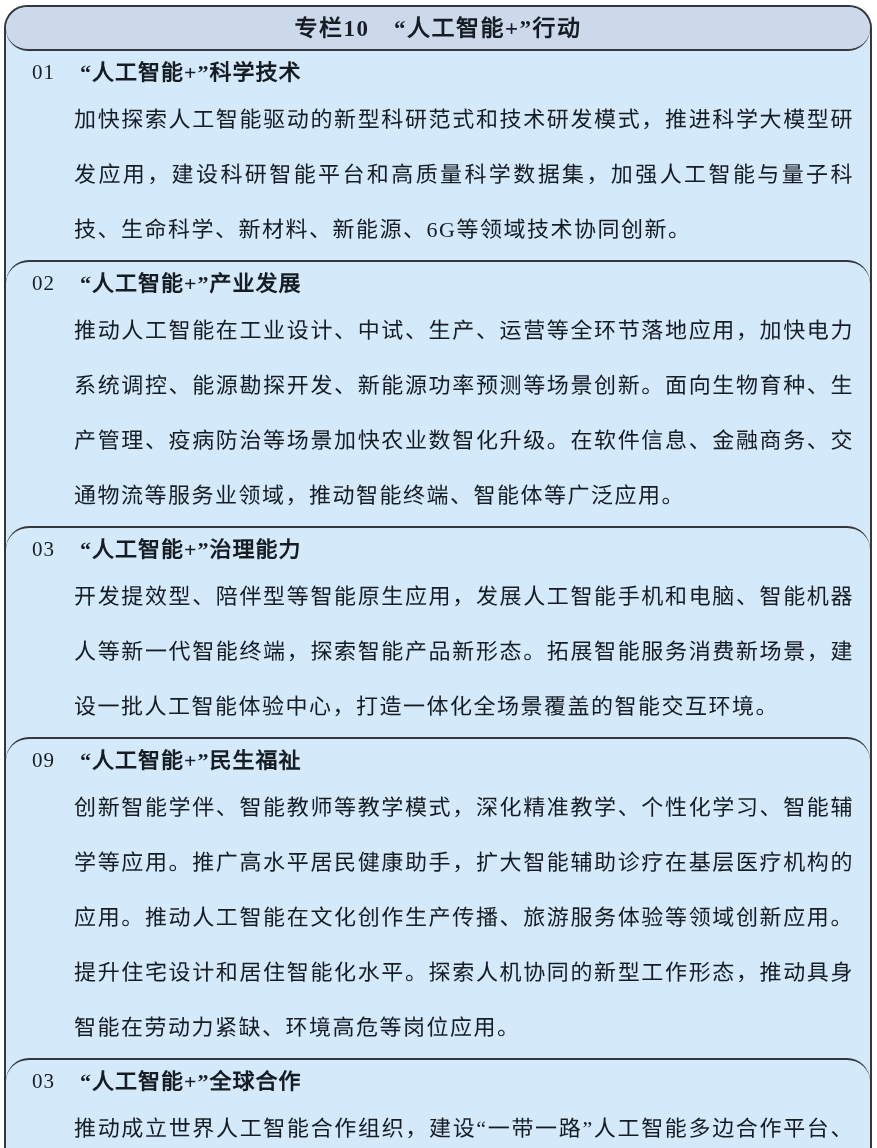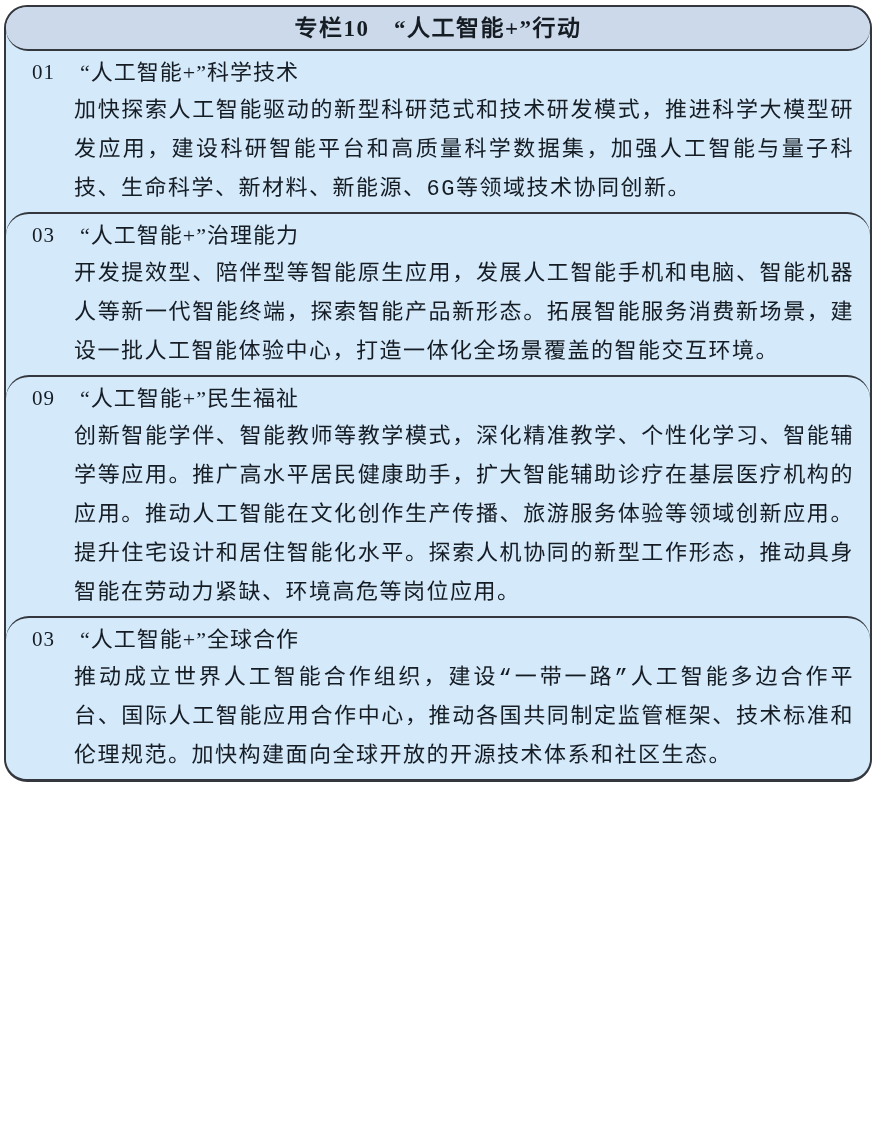--- a/index.html
+++ b/index.html
@@ -35,43 +35,48 @@
   }
   .section + .section{border-top:2px solid var(--border);}
   .title-line{
     line-height:39px;font-size:22px;white-space:nowrap;
   }
   .num{
     display:inline-block;margin-left:26px;width:48px;
     font-size:21px;letter-spacing:1px;vertical-align:bottom;
   }
   .sec-title{
-    font-weight:normal;letter-spacing:1px;
+    font-weight:bold;letter-spacing:1px;
   }
   .sec-body{
     margin:0 16px 0 68px;
-    font-size:22px;line-height:39px;
+    font-size:22px;line-height:55px;
     letter-spacing:1.5px;
     text-align:justify;
-    font-family:Liberation Mono, monospace;
   }
 </style>
 </head>
 <body>
 
 <div class="panel">
   <div class="panel-header">专栏10　“人工智能+”行动</div>
 
   <section class="section">
     <div class="title-line">
       <span class="num">01</span><span class="sec-title">“人工智能+”科学技术</span>
     </div>
     <p class="sec-body">加快探索人工智能驱动的新型科研范式和技术研发模式，推进科学大模型研发应用，建设科研智能平台和高质量科学数据集，加强人工智能与量子科技、生命科学、新材料、新能源、6G等领域技术协同创新。</p>
   </section>
 
+  <section class="section">
+    <div class="title-line">
+      <span class="num">02</span><span class="sec-title">“人工智能+”产业发展</span>
+    </div>
+    <p class="sec-body">推动人工智能在工业设计、中试、生产、运营等全环节落地应用，加快电力系统调控、能源勘探开发、新能源功率预测等场景创新。面向生物育种、生产管理、疫病防治等场景加快农业数智化升级。在软件信息、金融商务、交通物流等服务业领域，推动智能终端、智能体等广泛应用。</p>
+  </section>
 
   <section class="section">
     <div class="title-line">
       <span class="num">03</span><span class="sec-title">“人工智能+”治理能力</span>
     </div>
     <p class="sec-body">开发提效型、陪伴型等智能原生应用，发展人工智能手机和电脑、智能机器人等新一代智能终端，探索智能产品新形态。拓展智能服务消费新场景，建设一批人工智能体验中心，打造一体化全场景覆盖的智能交互环境。</p>
   </section>
 
   <section class="section">
     <div class="title-line">

